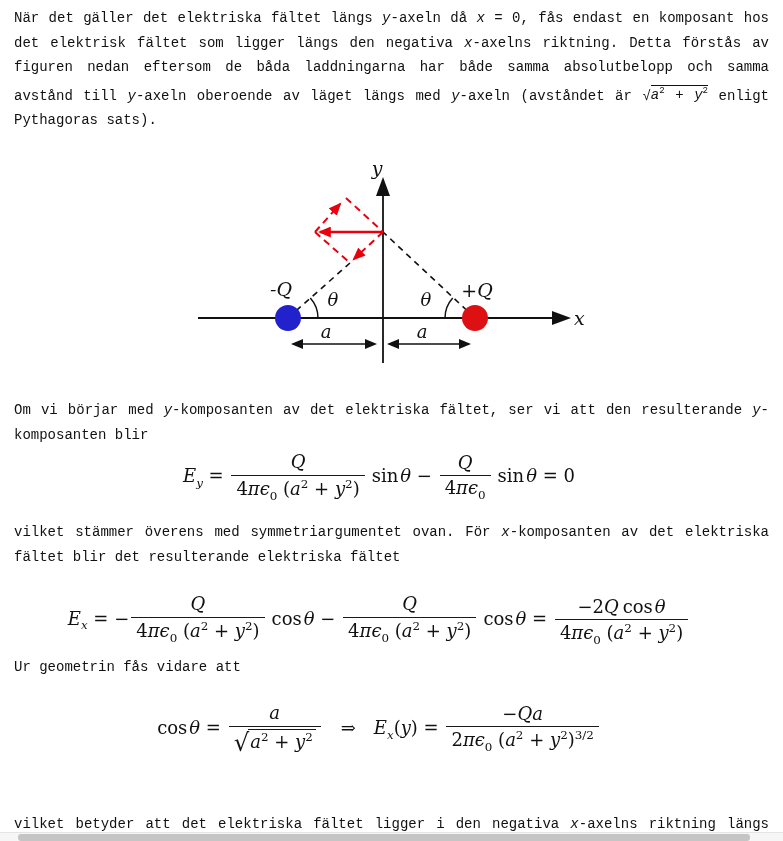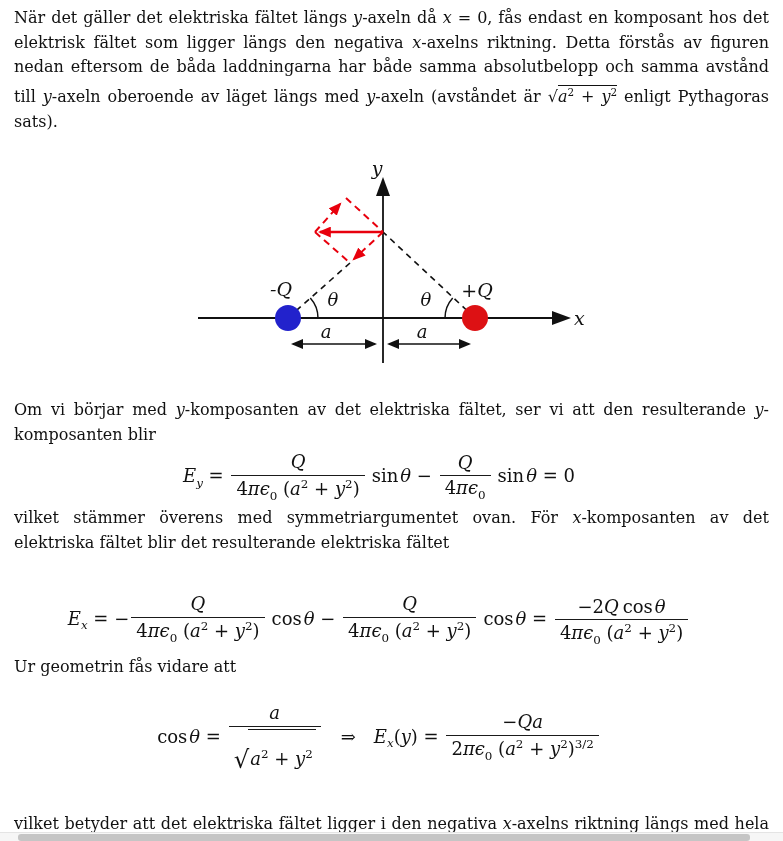--- a/index.html
+++ b/index.html
@@ -3,36 +3,36 @@
 <meta charset="utf-8">
 <style>
   html,body{margin:0;padding:0;}
   body{
     width:783px;height:841px;overflow:hidden;background:#ffffff;
     font-family:"DejaVu Serif","Liberation Serif",serif;color:#111;
     position:relative;
   }
   .para{
     position:absolute;left:14px;width:755px;
-    font-size:16px;line-height:24.6px;text-align:justify;
+    font-size:14px;line-height:24.6px;text-align:justify;font-family:Liberation Mono, monospace;
   }
   .para i{font-style:italic;}
   .para sup{font-size:0.65em;}
   .ovl{border-top:1.2px solid #111;padding-top:1px;white-space:nowrap;}
   
   .equation{position:absolute;left:0;width:758px;text-align:center;font-size:18px;}
   .mrow{display:inline-block;white-space:nowrap;vertical-align:middle;}
   .mr,.mi{white-space:pre;}
   .mi{font-style:italic;}
   .mfrac{display:inline-block;vertical-align:middle;text-align:center;margin:0 2px;}
   .mnum{display:block;padding:0 5px 2px;border-bottom:1.4px solid #1a1a1a;line-height:1.15;}
   .mden{display:block;padding:2px 5px 0;line-height:1.15;}
   .msqrt{display:inline-block;white-space:nowrap;}
   .mrad{display:inline-block;font-size:1.35em;line-height:1;vertical-align:-3px;margin-right:-1px;}
-  .mbar{display:inline-block;border-top:1.4px solid #1a1a1a;padding:18px 3px 0 2px;}
+  .mbar{display:inline-block;border-top:1.4px solid #1a1a1a;padding:1px 3px 0 2px;}
   .msp{display:inline-block;}
   sub,sup{font-size:0.66em;}
   
   .figure{position:absolute;left:170px;top:148px;width:420px;height:222px;}
   .figlabel{font-family:"DejaVu Serif","Liberation Serif",serif;font-style:italic;}
   
   .scroll-track{position:absolute;left:0;top:832px;width:783px;height:9px;background:#f6f6f6;border-top:1px solid #e4e4e4;}
   .scroll-thumb{position:absolute;left:18px;top:1px;width:732px;height:7px;background:#c5c5c5;border-radius:3px;}
 </style>
 </head>
@@ -82,21 +82,21 @@
   <text x="163" y="158" font-size="18" text-anchor="middle" class="figlabel" fill="#111">θ</text>
   <text x="256" y="158" font-size="18" text-anchor="middle" class="figlabel" fill="#111">θ</text>
   <text x="156" y="190" font-size="18" text-anchor="middle" class="figlabel" fill="#111">a</text>
   <text x="252" y="190" font-size="18" text-anchor="middle" class="figlabel" fill="#111">a</text>
 </svg>
 
 <div class="para" style="top:398px">Om vi börjar med <i>y</i>-komposanten av det elektriska fältet, ser vi att den resulterande <i>y</i>-komposanten blir</div>
 
 <div class="equation" style="top:452px"><span class="mrow"><span class="mi">E</span><sub class="mi">y</sub><span class="mr"> = </span><span class="mfrac"><span class="mnum"><span class="mi">Q</span></span><span class="mden"><span class="mr">4</span><span class="mi">π</span><span class="mi">ϵ</span><sub>0</sub><span class="mr"> (</span><span class="mi">a</span><sup>2</sup><span class="mr"> + </span><span class="mi">y</span><sup>2</sup><span class="mr">)</span></span></span><span class="msp" style="width: 5px; overflow: hidden; display: inline-block;">&nbsp;</span><span class="mr">sin</span><span class="msp" style="width: 2px; overflow: hidden; display: inline-block;">&nbsp;</span><span class="mi">θ</span><span class="mr"> − </span><span class="mfrac"><span class="mnum"><span class="mi">Q</span></span><span class="mden"><span class="mr">4</span><span class="mi">π</span><span class="mi">ϵ</span><sub>0</sub></span></span><span class="msp" style="width: 5px; overflow: hidden; display: inline-block;">&nbsp;</span><span class="mr">sin</span><span class="msp" style="width: 2px; overflow: hidden; display: inline-block;">&nbsp;</span><span class="mi">θ</span><span class="mr"> = 0</span></span></div>
 
-<div class="para" style="top:506px">vilket stämmer överens med symmetriargumentet ovan. För <i>x</i>-komposanten av det elektriska fältet blir det resulterande elektriska fältet</div>
+<div class="para" style="top:520px">vilket stämmer överens med symmetriargumentet ovan. För <i>x</i>-komposanten av det elektriska fältet blir det resulterande elektriska fältet</div>
 
 <div class="equation" style="top:592px"><span class="mrow"><span class="mi">E</span><sub class="mi">x</sub><span class="mr"> = −</span><span class="mfrac"><span class="mnum"><span class="mi">Q</span></span><span class="mden"><span class="mr">4</span><span class="mi">π</span><span class="mi">ϵ</span><sub>0</sub><span class="mr"> (</span><span class="mi">a</span><sup>2</sup><span class="mr"> + </span><span class="mi">y</span><sup>2</sup><span class="mr">)</span></span></span><span class="msp" style="width: 5px; overflow: hidden; display: inline-block;">&nbsp;</span><span class="mr">cos</span><span class="msp" style="width: 2px; overflow: hidden; display: inline-block;">&nbsp;</span><span class="mi">θ</span><span class="mr"> − </span><span class="mfrac"><span class="mnum"><span class="mi">Q</span></span><span class="mden"><span class="mr">4</span><span class="mi">π</span><span class="mi">ϵ</span><sub>0</sub><span class="mr"> (</span><span class="mi">a</span><sup>2</sup><span class="mr"> + </span><span class="mi">y</span><sup>2</sup><span class="mr">)</span></span></span><span class="msp" style="width: 5px; overflow: hidden; display: inline-block;">&nbsp;</span><span class="mr">cos</span><span class="msp" style="width: 2px; overflow: hidden; display: inline-block;">&nbsp;</span><span class="mi">θ</span><span class="mr"> = </span><span class="mfrac"><span class="mnum"><span class="mr">−2</span><span class="mi">Q</span><span class="msp" style="width: 4px; overflow: hidden; display: inline-block;">&nbsp;</span><span class="mr">cos</span><span class="msp" style="width: 2px; overflow: hidden; display: inline-block;">&nbsp;</span><span class="mi">θ</span></span><span class="mden"><span class="mr">4</span><span class="mi">π</span><span class="mi">ϵ</span><sub>0</sub><span class="mr"> (</span><span class="mi">a</span><sup>2</sup><span class="mr"> + </span><span class="mi">y</span><sup>2</sup><span class="mr">)</span></span></span></span></div>
 
 <div class="para" style="top:655px">Ur geometrin fås vidare att</div>
 
 <div class="equation" style="top:703px"><span class="mrow"><span class="mr">cos</span><span class="msp" style="width: 2px; overflow: hidden; display: inline-block;">&nbsp;</span><span class="mi">θ</span><span class="mr"> = </span><span class="mfrac"><span class="mnum"><span class="mi">a</span></span><span class="mden"><span class="msqrt"><span class="mrad">√</span><span class="mbar"><span class="mi">a</span><sup>2</sup><span class="mr"> + </span><span class="mi">y</span><sup>2</sup></span></span></span></span><span class="msp" style="width: 18px; overflow: hidden; display: inline-block;">&nbsp;</span><span class="mr">⇒</span><span class="msp" style="width: 18px; overflow: hidden; display: inline-block;">&nbsp;</span><span class="mi">E</span><sub class="mi">x</sub><span class="mr">(</span><span class="mi">y</span><span class="mr">)</span><span class="mr"> = </span><span class="mfrac"><span class="mnum"><span class="mr">−</span><span class="mi">Q</span><span class="mi">a</span></span><span class="mden"><span class="mr">2</span><span class="mi">π</span><span class="mi">ϵ</span><sub>0</sub><span class="mr"> (</span><span class="mi">a</span><sup>2</sup><span class="mr"> + </span><span class="mi">y</span><sup>2</sup><span class="mr">)</span><sup>3/2</sup></span></span></span></div>
 
 <div class="para" style="top:812px">vilket betyder att det elektriska fältet ligger i den negativa <i>x</i>-axelns riktning längs med hela <i>y</i>-axeln.</div>
 
 <div class="scroll-track">

